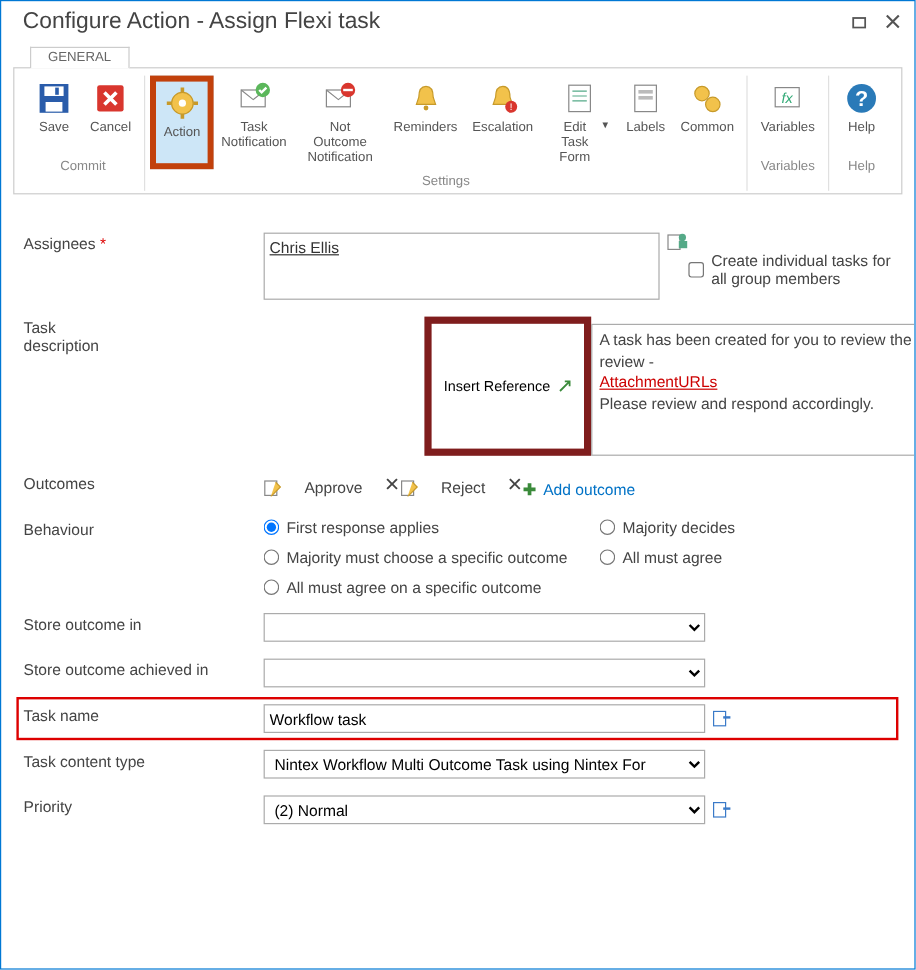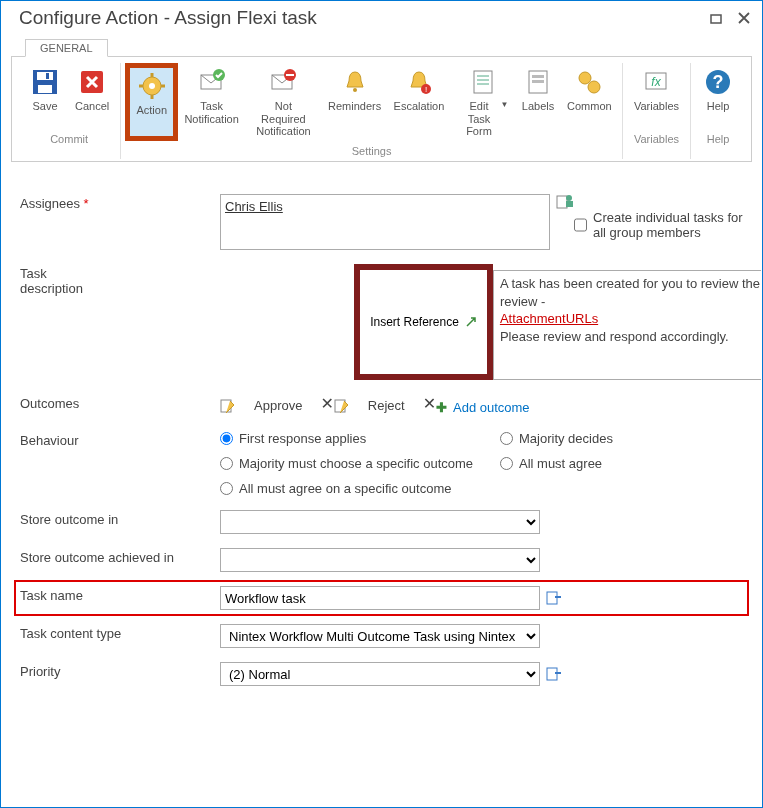--- a/index.html
+++ b/index.html
@@ -30,21 +30,21 @@
 .chkrow { display: flex; align-items: center; gap: 6px; margin-top: 6px; }
 input[type=checkbox] { width: 14px; height: 14px; }
 .insert-ref { border: 6px solid #7f1d1d; padding: 4px 10px; font-size: 12px; cursor: pointer; margin-left: auto; background: #fff; display: flex; align-items: center; gap: 6px; }
 .desc-box { width: 410px; height: 110px; border: 1px solid #ababab; padding: 4px 6px; font-size: 13px; line-height: 1.35; overflow: auto; margin-top: 6px; }
 .desc-box .link { color: #c00; text-decoration: underline; }
 .outcome-row { display: flex; align-items: flex-end; gap: 18px; margin-bottom: 4px; }
 .outcome-row .del { cursor: pointer; font-size: 16px; }
 .add-outcome { color: #0072c6; cursor: pointer; display: flex; align-items: center; gap: 6px; margin-top: 4px; }
 .radio-grid { display: grid; grid-template-columns: 280px 200px; row-gap: 10px; }
 .radio-item { display: flex; align-items: center; gap: 6px; }
-select.wide, input.wide { width: 320px; border: 1px solid #ababab; padding: 2px 4px; font-family: inherit; font-size: 13px; height: 24px; background: #fff; }
+select.wide, input.wide { width: 368px; border: 1px solid #ababab; padding: 2px 4px; font-family: inherit; font-size: 13px; height: 24px; background: #fff; }
 .highlighted { border: 2px solid #d00; padding: 4px; margin: -6px -6px 8px -6px; }
 .highlighted .row { margin-bottom: 0; }
 .insert-ref-wrap { width: 410px; display: flex; }
 .selwrap { display:flex; align-items:center; gap:6px; }
 .small-ico { width:16px; height:14px; }
 svg { display: block; }
 ::-webkit-scrollbar { width: 18px; }
 ::-webkit-scrollbar-track { background: #f0f0f0; }
 ::-webkit-scrollbar-thumb { background: #c8c8c8; }
 ::-webkit-scrollbar-button { background: #f0f0f0; height: 18px; }
@@ -130,21 +130,21 @@
       </div>
       <div class="rbtn">
         <div class="ricon">
             <svg width="30" height="30">
               <rect x="4" y="8" width="20" height="14" fill="#fff" stroke="#888"></rect>
               <path d="M4 8 L14 16 L24 8" stroke="#888" fill="none"></path>
               <circle cx="22" cy="8" r="6" fill="#d9362e"></circle>
               <rect x="18" y="7" width="8" height="2" fill="#fff"></rect>
             </svg>
           </div>
-        <div class="rlbl">Not Required
+        <div class="rlbl">Not Outcome
 Notification</div>
       </div>
       <div class="rbtn">
         <div class="ricon">
             <svg width="30" height="30">
               <path d="M15 5 Q9 5 9 14 L7 20 L23 20 L21 14 Q21 5 15 5 Z" fill="#f2c24b" stroke="#c79a2a"></path>
               <circle cx="15" cy="23" r="2" fill="#c79a2a"></circle>
             </svg>
           </div>
         <div class="rlbl">Reminders</div>

